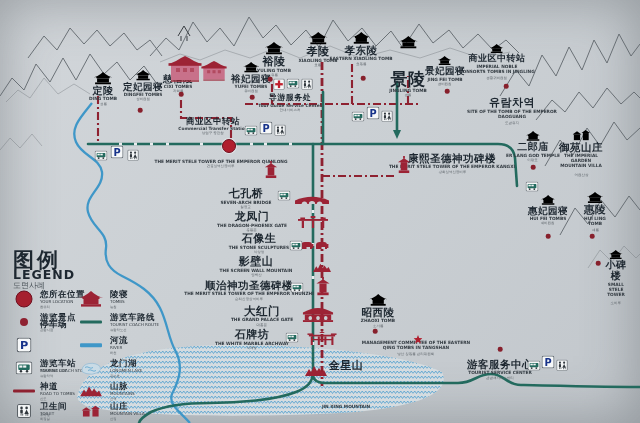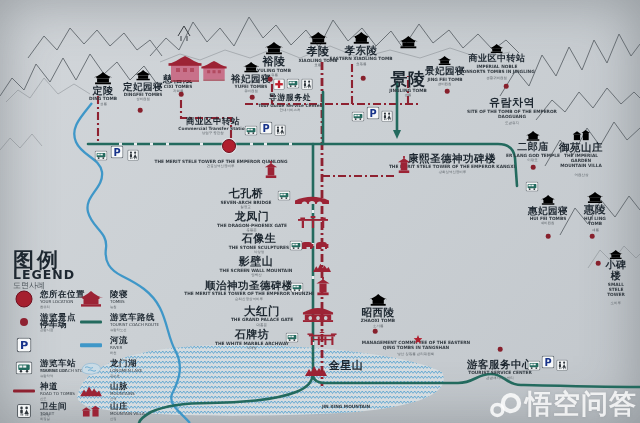--- a/index.html
+++ b/index.html
@@ -662,20 +662,14 @@
           </svg>
         </div>
         <div class="lg-tx" style="left: 110px; top: 402px;">
           <div class="zh">山庄</div>
           <div class="en">MOUNTAIN VILLA</div>
           <div class="ko">산장</div>
         </div>
       </div>
   </div>
 
-  <div id="watermark">
-    <svg width="34" height="34" viewBox="0 0 40 40">
-        <use href="#sym-wukong"></use>
-      </svg>
-    <span>悟空问答</span>
-  </div>
 
 </div>
 
 </body></html>

